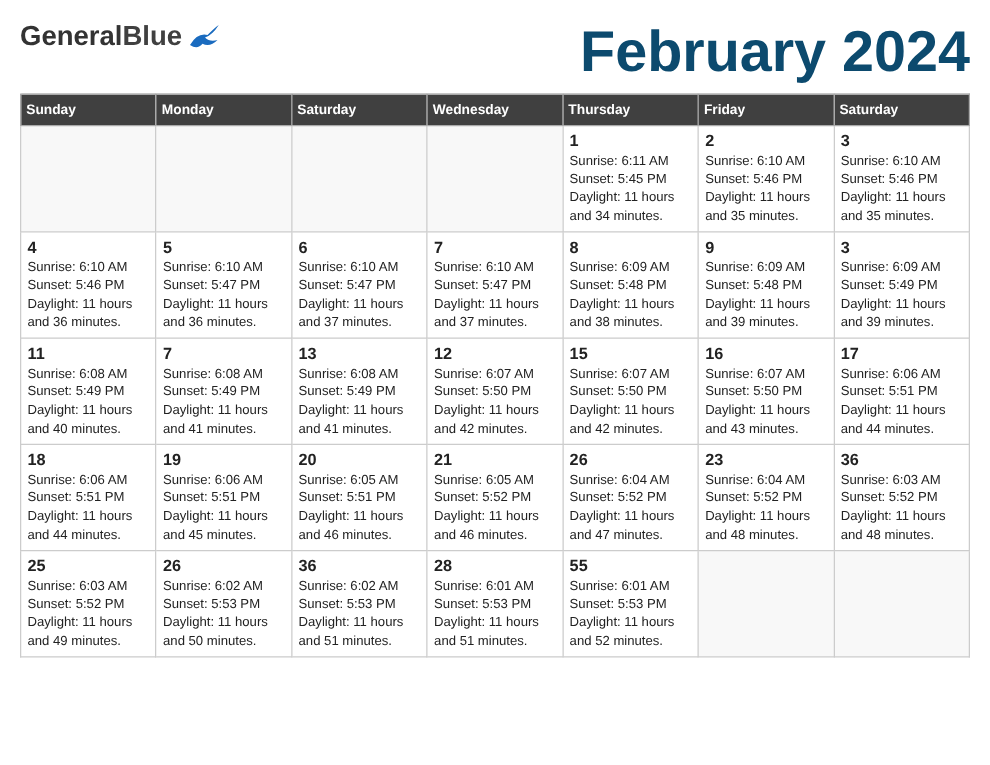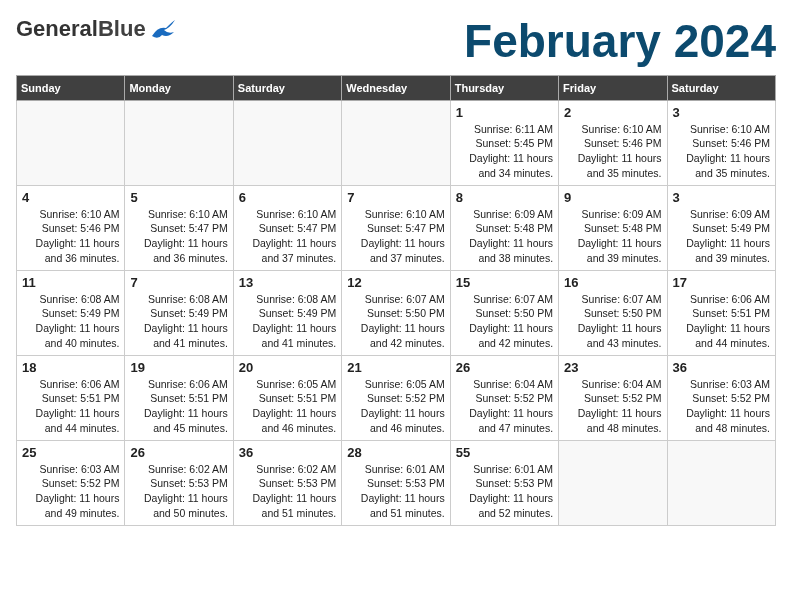--- a/index.html
+++ b/index.html
@@ -76,21 +76,20 @@
     .day-num {
       font-weight: bold;
       font-size: 13px;
       margin-bottom: 2px;
       color: #222;
     }
     .cell-info {
       font-size: 10.5px;
       color: #222;
       line-height: 1.4;
-      text-align: right;
     }
     tr.week-row td {
       height: 85px;
     }
   </style>
 </head>
 <body>
 
 <div class="header">
   <div class="logo">

